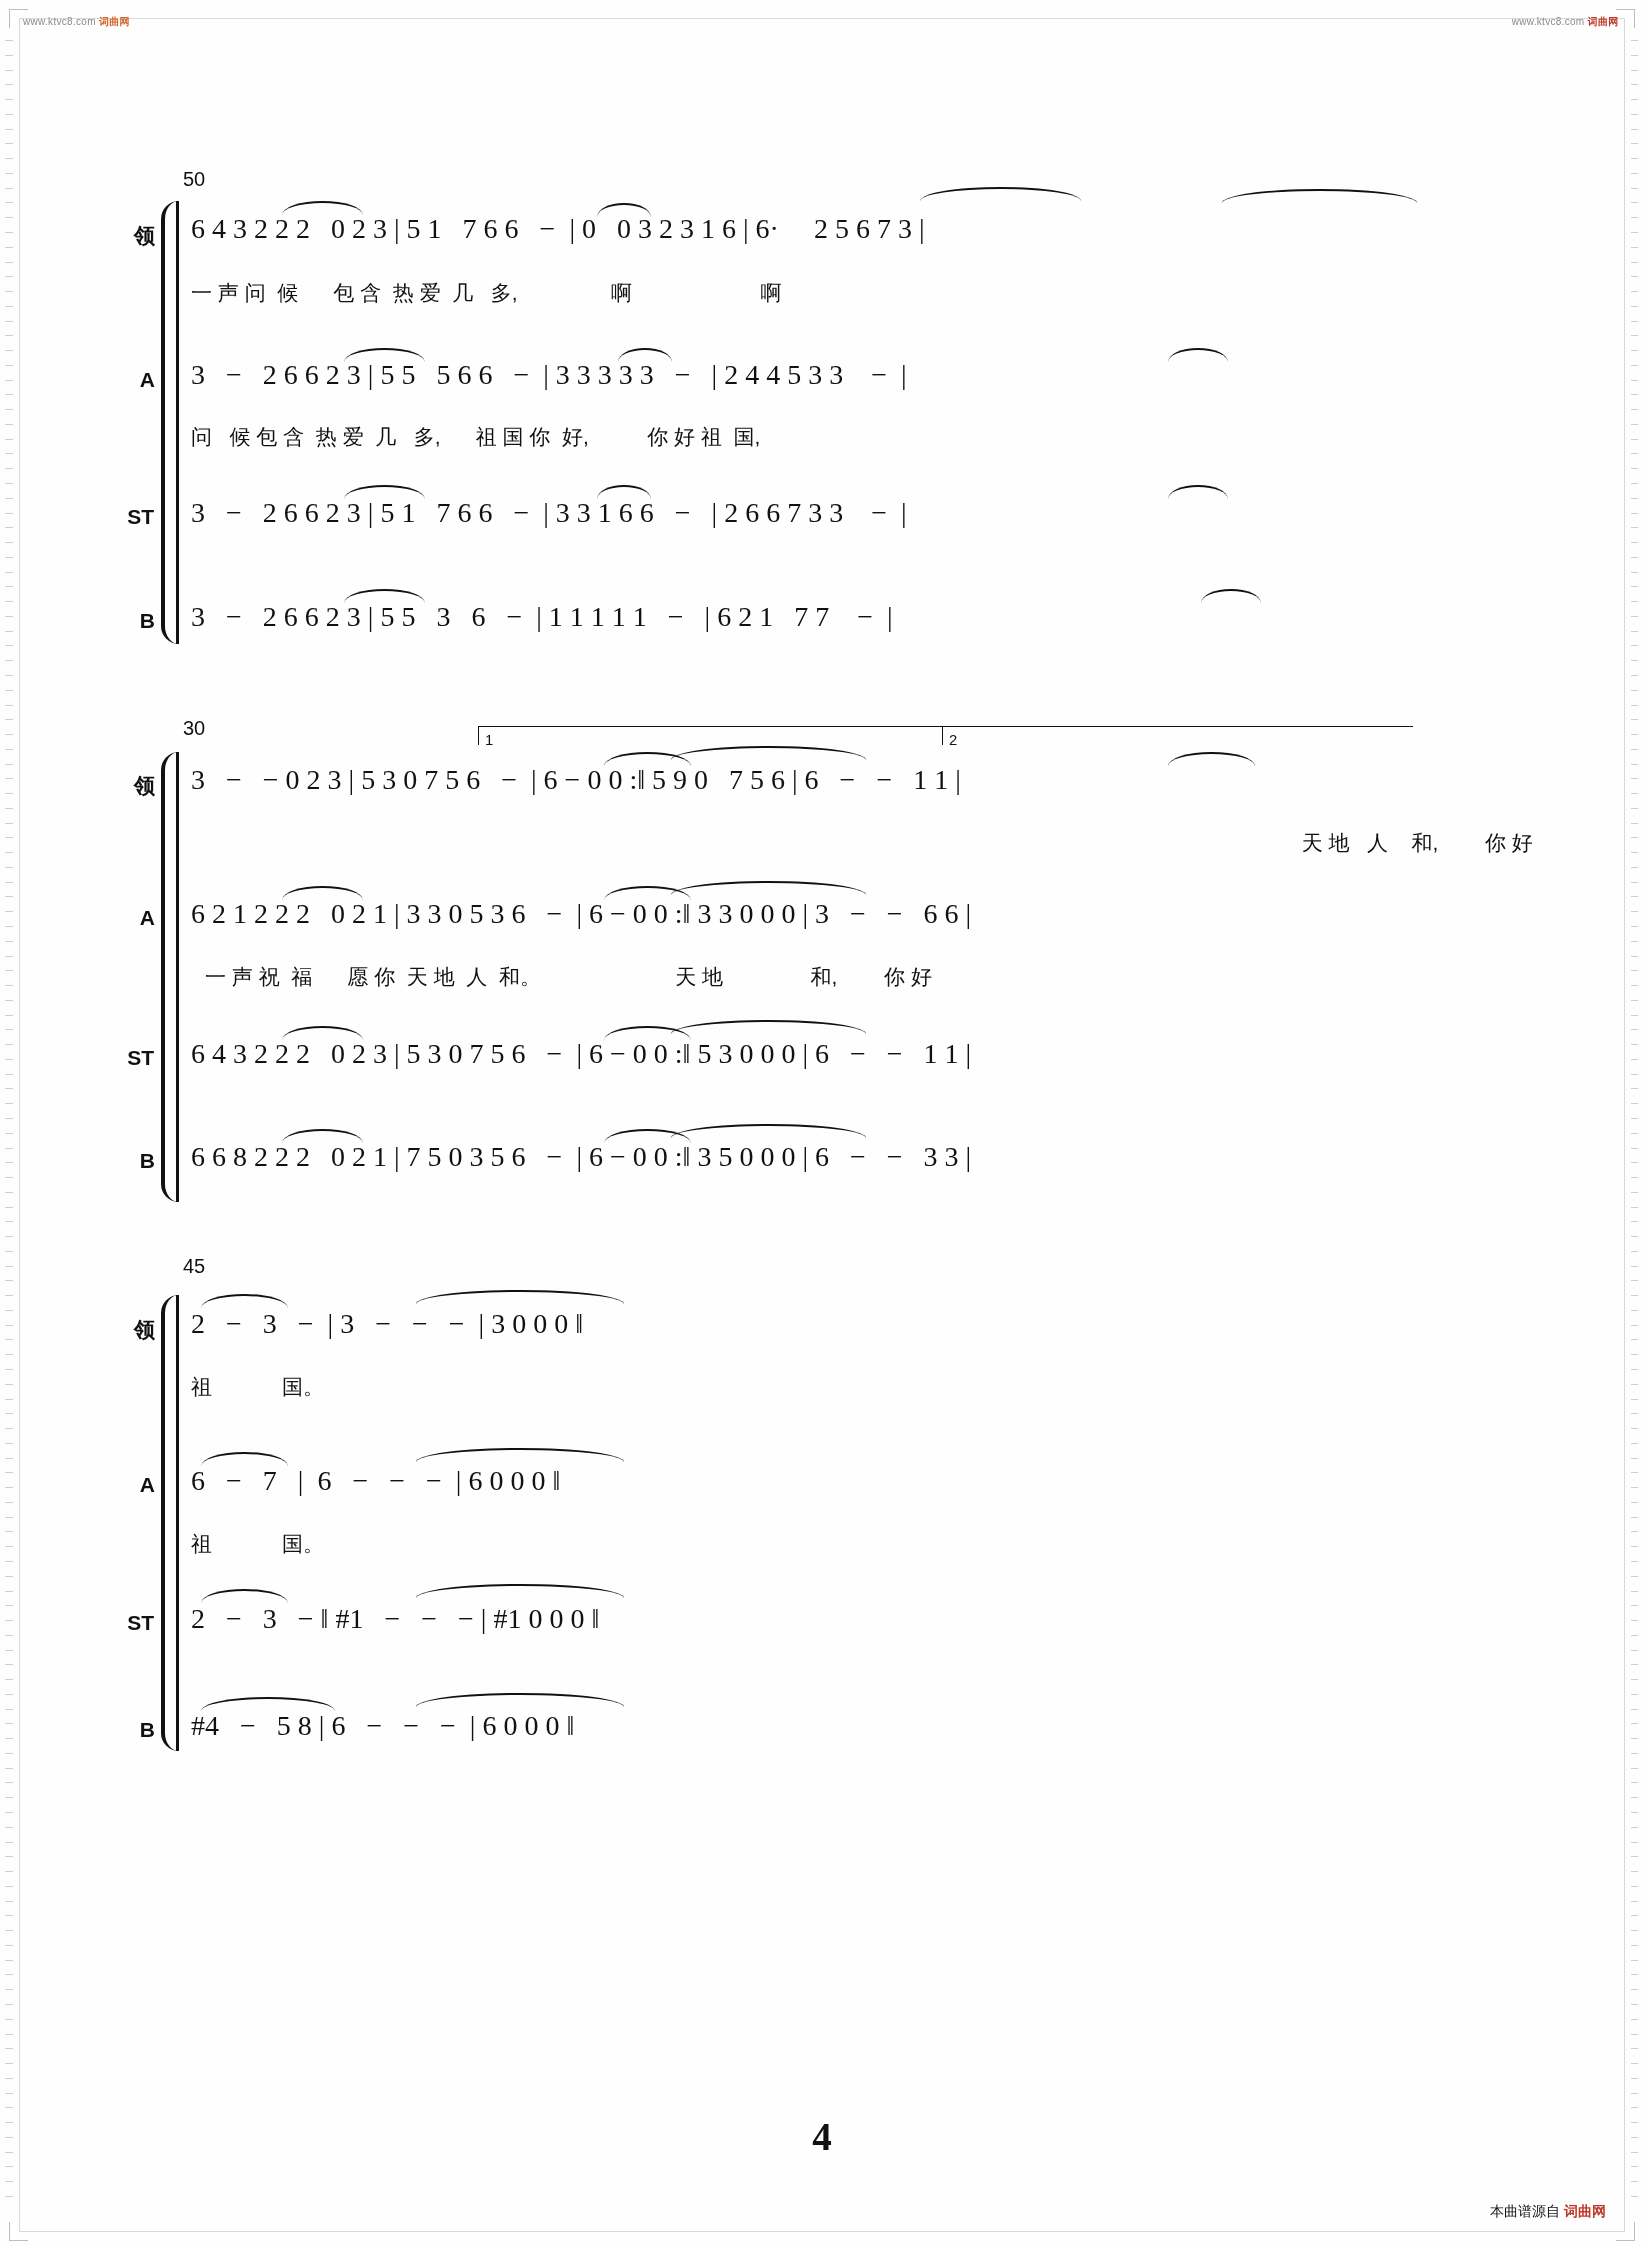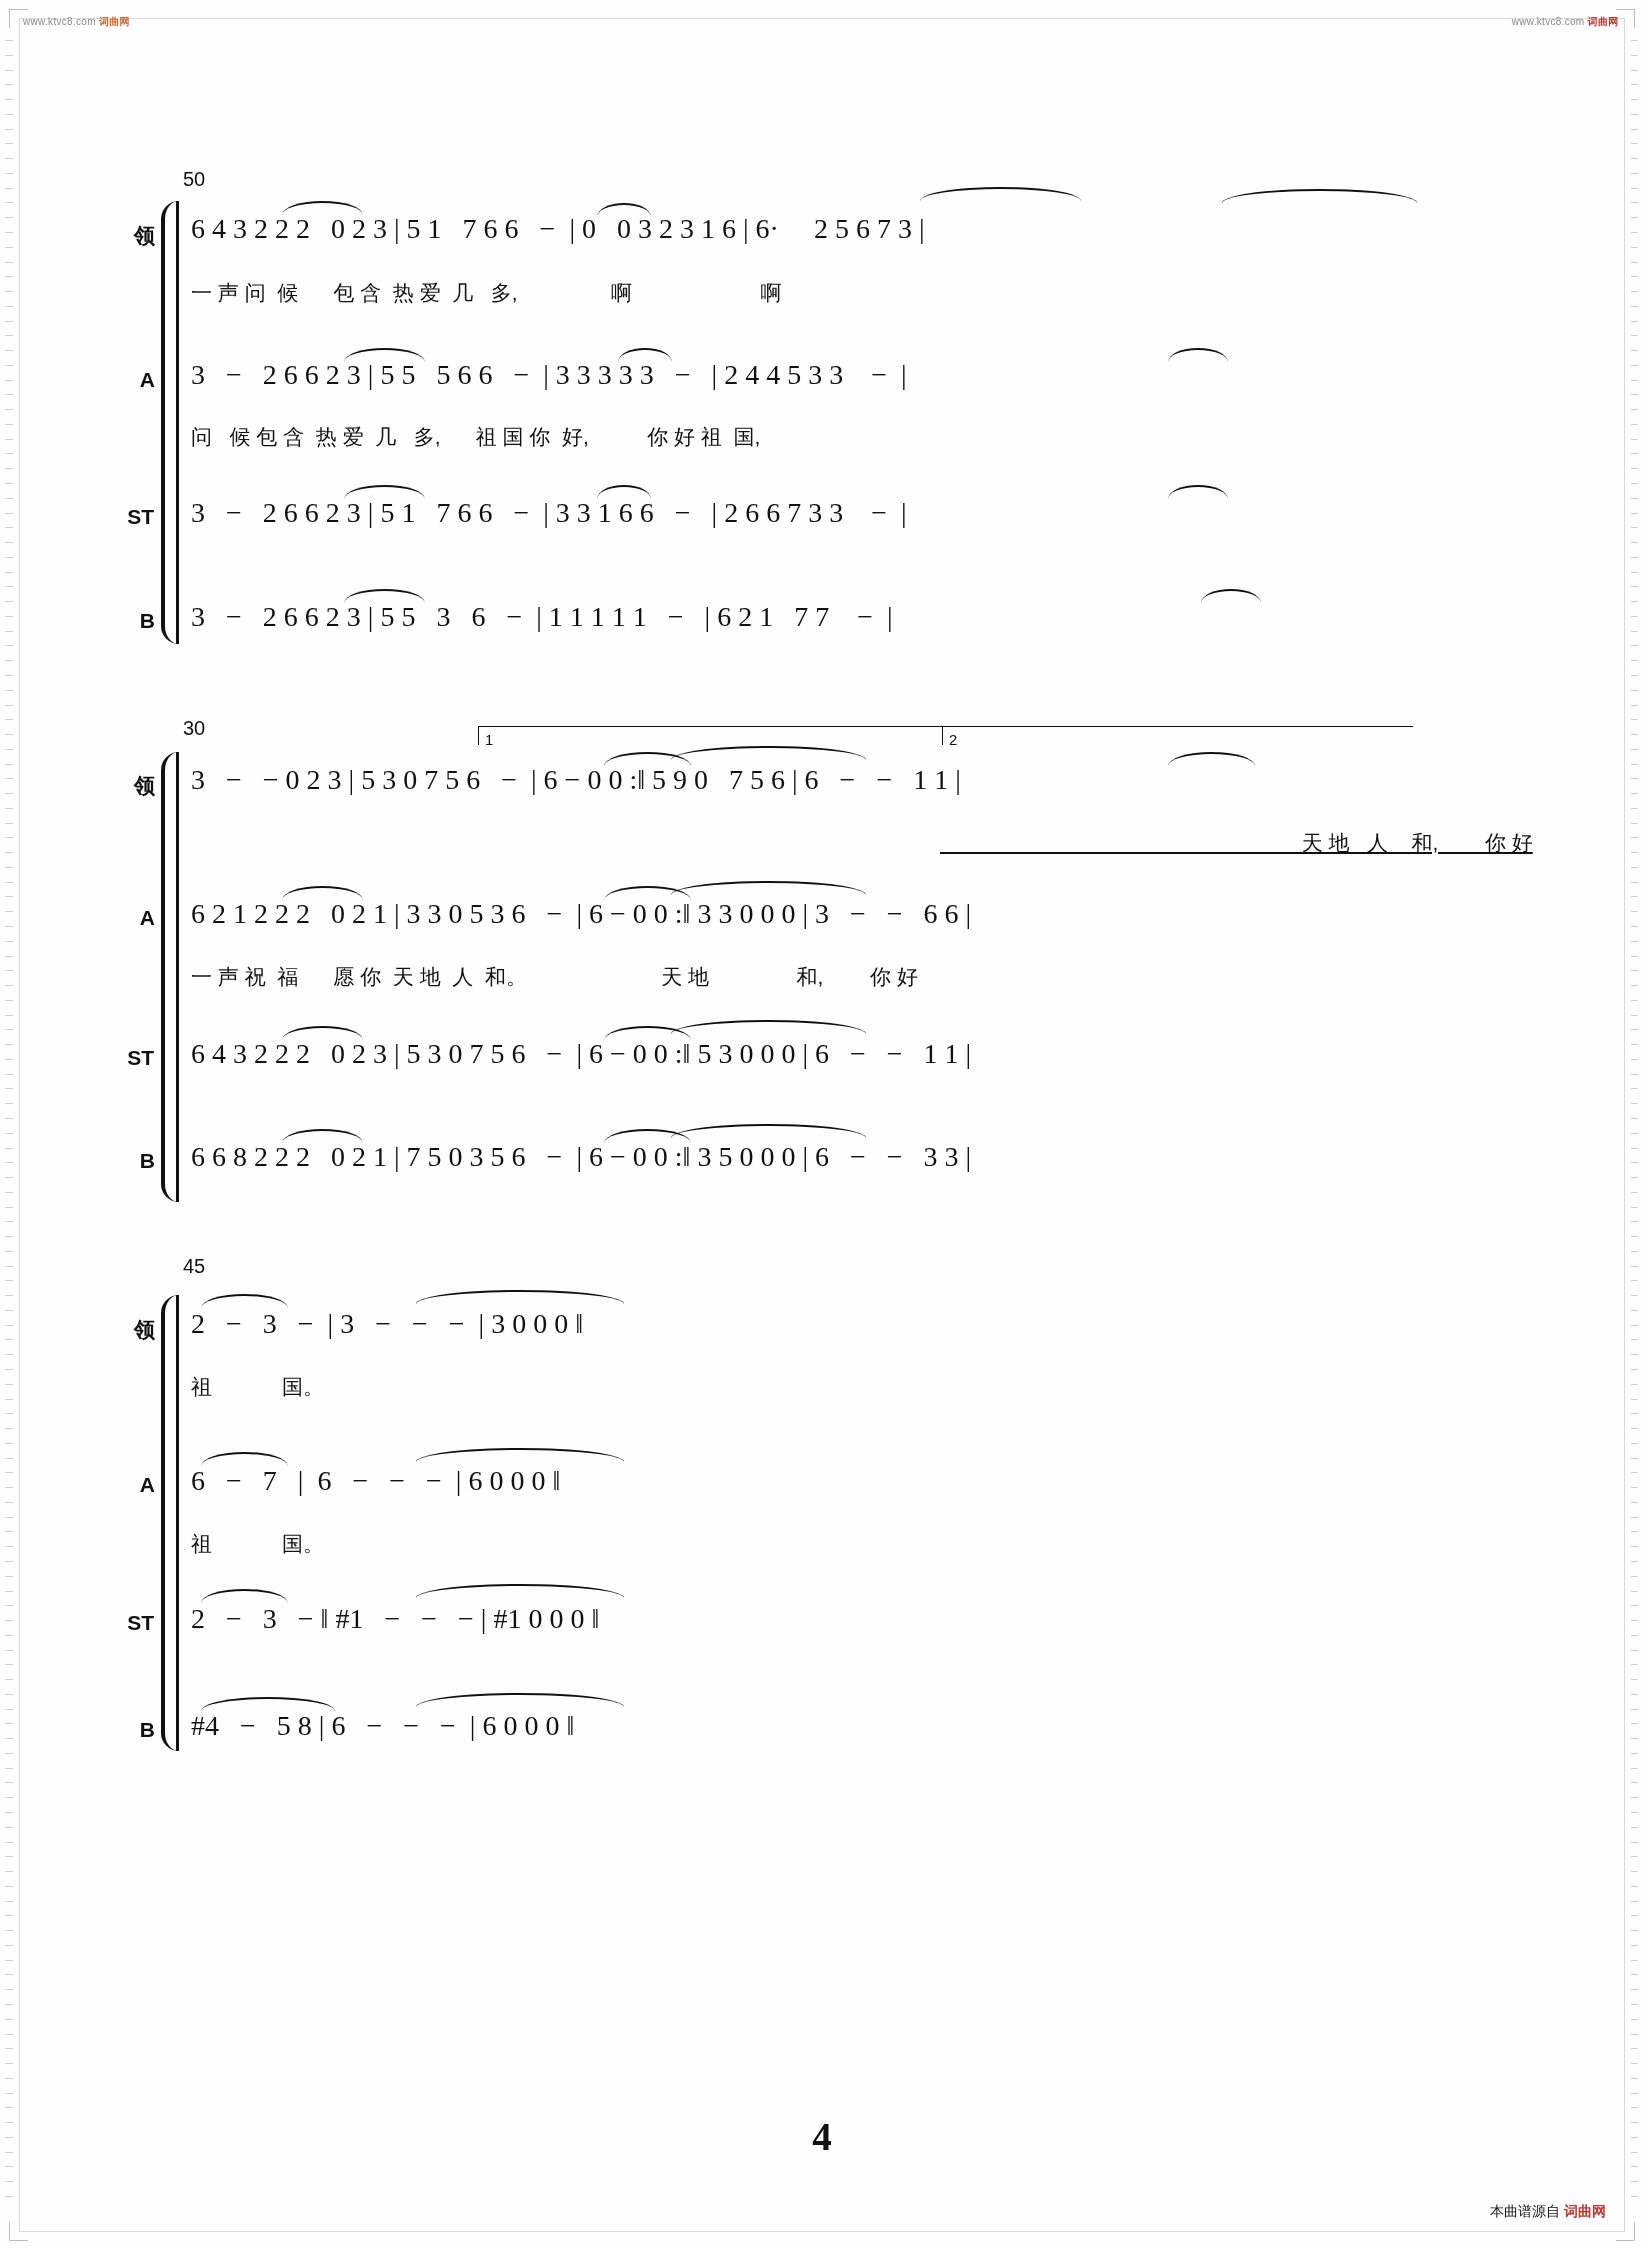--- a/index.html
+++ b/index.html
@@ -514,28 +514,28 @@
     <div class="brace" style="left:161px; top:752px; height:450px;"></div>
     <div class="barline" style="left:176px; top:752px; height:450px;"></div>
 
     <div class="volta" style="left:478px; top:726px; width:463px;"></div>
     <div class="volta-num" style="left:485px; top:732px;">1</div>
     <div class="volta" style="left:942px; top:726px; width:470px;"></div>
     <div class="volta-num" style="left:949px; top:732px;">2</div>
 
     <div class="partlabel" style="left:101px; top:772px; width:54px;">领</div>
     <div class="notes" style="left:191px; top:764px;">3   −   − 0 2 3 | 5 3 0 7 5 6   −  | 6 − 0 0 :‖ 5 9 0   7 5 6 | 6   −   −   1 1 |</div>
-    <div class="lyrics" style="left:940px; top:829px;text-decoration:underline;">                                                              天 地   人    和,        你 好</div>
+    <div class="lyrics" style="left:940px; top:829px;">                                                              天 地   人    和,        你 好</div>
     <div class="slur" style="left:604px; top:752px; width:87px;"></div>
     <div class="slur" style="left:671px; top:746px; width:195px;"></div>
     <div class="slur" style="left:1168px; top:752px; width:87px;"></div>
 
     <div class="partlabel" style="left:101px; top:906px; width:54px;">A</div>
     <div class="notes" style="left:191px; top:898px;">6 2 1 2 2 2   0 2 1 | 3 3 0 5 3 6   −  | 6 − 0 0 :‖ 3 3 0 0 0 | 3   −   −   6 6 |</div>
-    <div class="lyrics" style="left:191px; top:963px;text-align:right;">一 声 祝  福      愿 你  天 地  人  和。                       天 地               和,        你 好</div>
+    <div class="lyrics" style="left:205px; top:963px;text-align:right;">一 声 祝  福      愿 你  天 地  人  和。                       天 地               和,        你 好</div>
     <div class="slur" style="left:282px; top:886px; width:81px;"></div>
     <div class="slur" style="left:604px; top:886px; width:87px;"></div>
     <div class="slur" style="left:671px; top:881px; width:195px;"></div>
 
     <div class="partlabel" style="left:87px; top:1046px; width:67px;">ST</div>
     <div class="notes" style="left:191px; top:1038px;">6 4 3 2 2 2   0 2 3 | 5 3 0 7 5 6   −  | 6 − 0 0 :‖ 5 3 0 0 0 | 6   −   −   1 1 |</div>
     <div class="slur" style="left:282px; top:1026px; width:81px;"></div>
     <div class="slur" style="left:604px; top:1026px; width:87px;"></div>
     <div class="slur" style="left:671px; top:1020px; width:195px;"></div>
 

